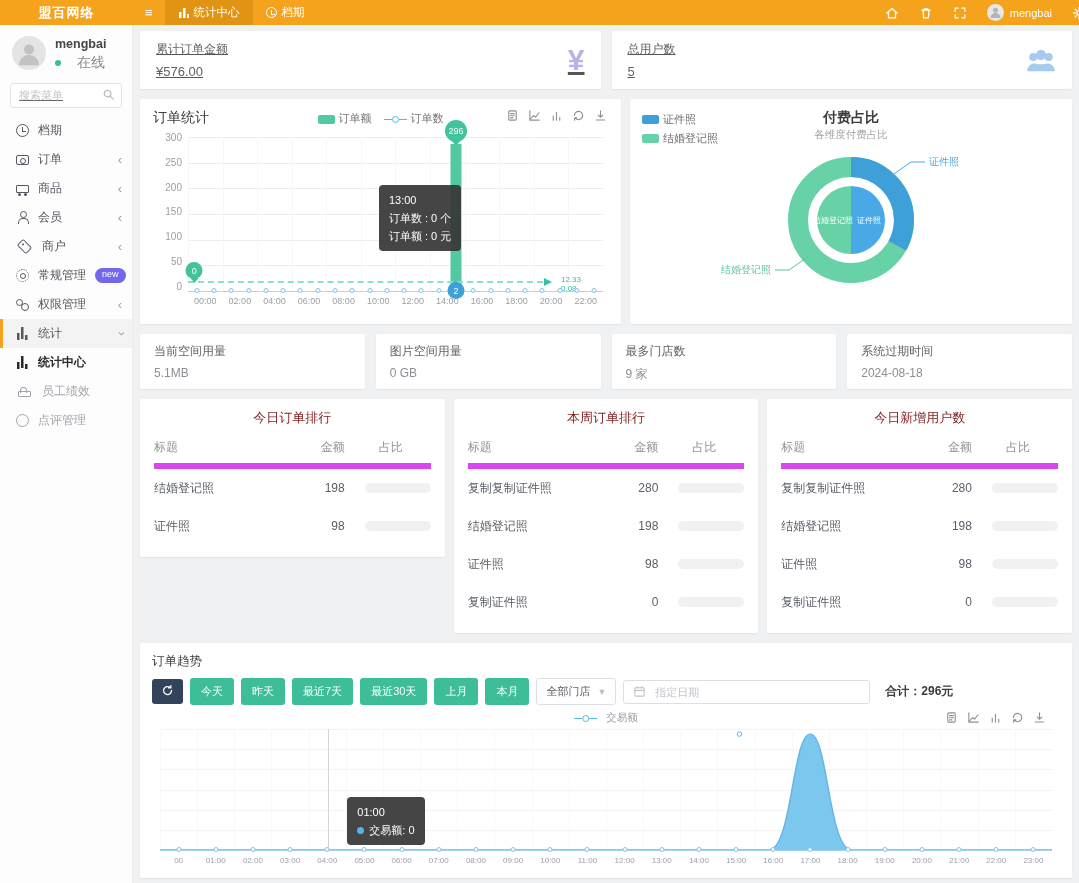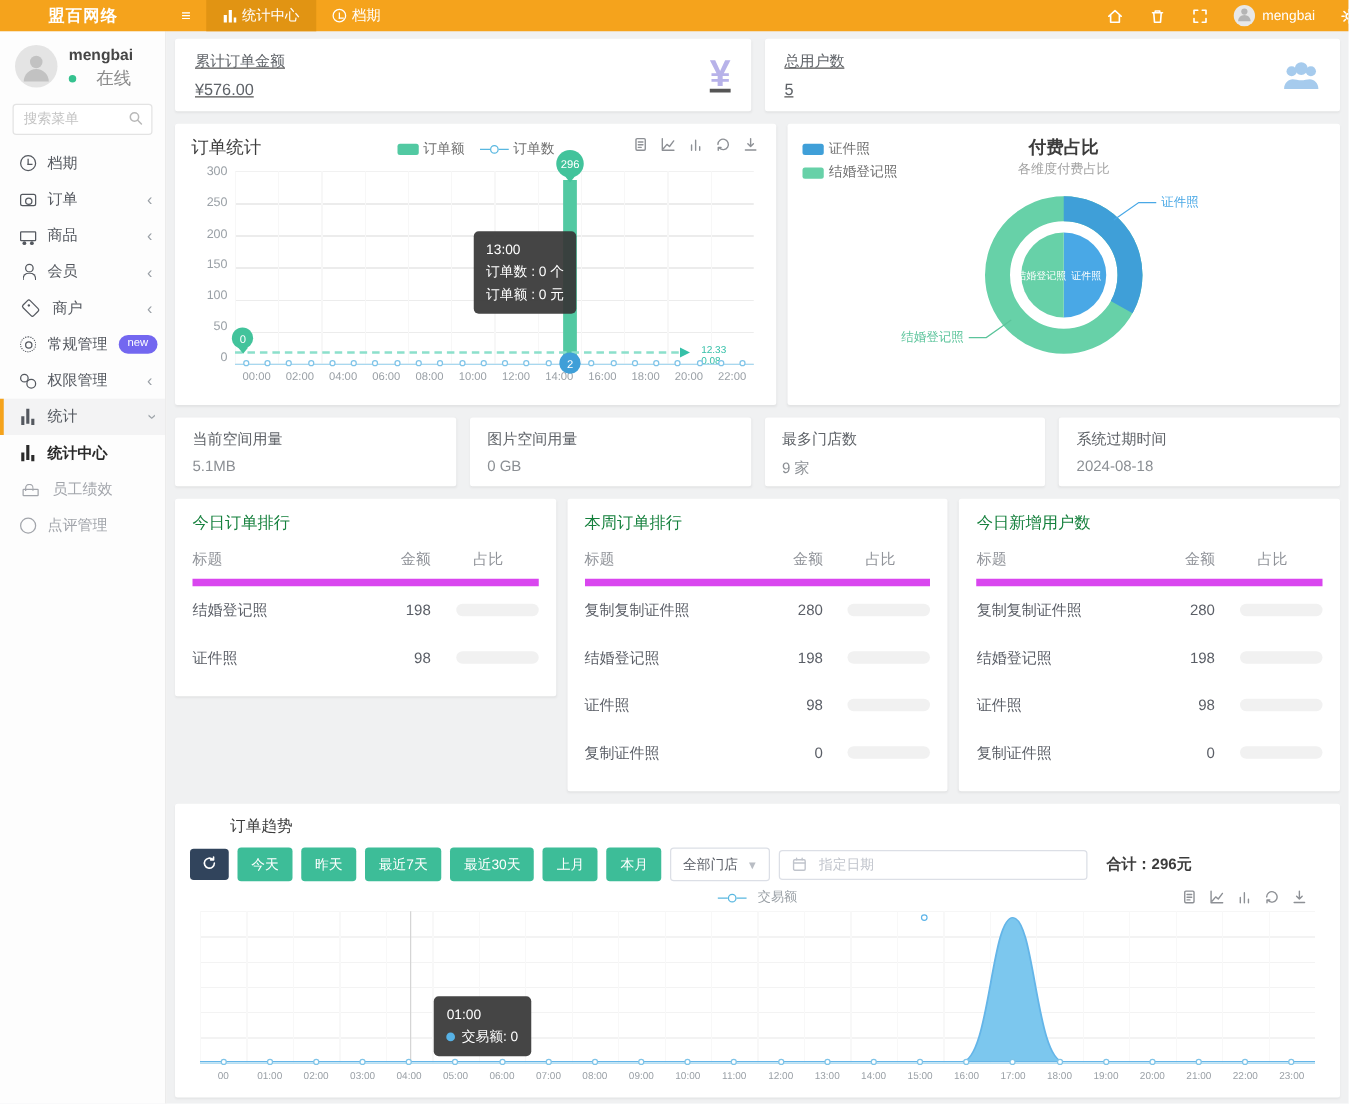--- a/index.html
+++ b/index.html
@@ -24,21 +24,21 @@
   
   .sidebar{position:absolute;top:25px;left:0;bottom:0;width:133px;background:#fdfdfd;border-right:1px solid #ececec;}
   .side-user{display:flex;gap:9px;padding:10px 10px 4px 12px;align-items:center;}
   .avatar{width:34px;height:34px;border-radius:50%;background:#e4e4e4;overflow:hidden;display:flex;align-items:flex-end;justify-content:center;}
   .avatar svg{width:26px;height:26px;}
   .avatar .fillic{color:#c2c2c2;}
   .uname{font-size:12.5px;font-weight:bold;color:#464646;line-height:1.5;}
   .ustatus{font-size:14px;color:#8b8b8b;display:flex;align-items:center;gap:16px;}
   .dot-online{width:6px;height:6px;border-radius:50%;background:#35c28f;display:inline-block;}
   .side-search{margin:7px 10px 4px;position:relative;}
-  .side-search input{width:100%;height:25px;border:1px solid #e3e3e3;border-radius:3px;font-size:11px;padding:0 24px 0 8px;color:#666;outline:none;background:#fff;font-family:inherit;}
+  .side-search input{width:100%;height:25px;border:1px solid #e3e3e3;border-radius:3px;font-size:11px;padding:0 24px 0 8px;color:#666;outline:none;background:#fff;font-family:inherit;text-decoration:underline;}
   .side-search input::placeholder{color:#c3c3c3;}
   .search-ic{position:absolute;right:7px;top:5px;width:13px;height:13px;}
   .search-ic svg{width:13px;height:13px;stroke:#b9b9b9;fill:none;stroke-width:1.3;stroke-linecap:round;}
   .menu{margin-top:8px;}
   .menu-item{display:flex;align-items:center;gap:9px;height:29px;padding:0 10px 0 16px;font-size:12px;color:#54585f;cursor:pointer;position:relative;}
   .menu-item.parent-open{background:#f3f3f4;border-left:3px solid #f5a31c;padding-left:13px;}
   .menu-item.current{font-weight:bold;color:#2a2a2a;}
   .menu-item.muted{color:#a2a5ab;}
   .menu-item .mlabel{white-space:nowrap;}
   .chev{margin-left:auto;color:#9aa0a6;font-size:13px;line-height:1;}
@@ -127,31 +127,31 @@
   .pie-sub{position:absolute;left:0;right:0;top:29px;text-align:center;font-size:10.5px;color:#a3a3a3;}
   .pie-svg{position:absolute;left:50%;top:24px;transform:translateX(-50%);}
 
   .row3{display:flex;gap:11px;height:55px;flex:0 0 auto;}
   .icard{flex:1;padding:9px 14px;}
   .icard .ilabel{font-size:12px;color:#5f6368;margin-bottom:6px;}
   .icard .ivalue{font-size:12px;color:#8b8f94;}
 
   .row4{display:flex;gap:9px;align-items:flex-start;flex:0 0 auto;}
   .tcard{width:calc((100% - 18px)/3);padding:10px 14px 12px;}
-  .tcard .ttitle{font-size:13px;color:#15803d;margin-bottom:8px;}
+  .tcard .ttitle{font-size:13px;color:#7f1d1d;margin-bottom:8px;text-align:center;}
   .trow{display:grid;grid-template-columns:1fr 52px 80px;align-items:center;}
   .thead{font-size:12px;color:#909399;padding:4px 0 7px;border-bottom:6px solid #d946ef;}
   .tdata{font-size:12px;color:#5a5e66;padding:10.5px 0;}
   .t-amt{text-align:right;padding-right:6px;}
   .t-bar{display:flex;justify-content:flex-end;}
   .track{width:66px;height:10px;background:#f1f1f1;border-radius:5px;overflow:hidden;}
   .fill{height:100%;background:#3fc9a0;border-radius:5px;}
 
   .row5{flex:1;display:flex;flex-direction:column;padding:10px 12px 6px;position:relative;}
-  .tr-title{font-size:12.5px;color:#3c3c3c;margin-bottom:8px;margin-left:32px;}
+  .tr-title{font-size:12.5px;color:#3c3c3c;margin-bottom:8px;}
   .controls{display:flex;align-items:center;gap:7px;flex:0 0 auto;}
   .btn-refresh{width:31px;height:25px;background:#31445c;border:none;border-radius:3px;color:#fff;display:flex;align-items:center;justify-content:center;cursor:pointer;}
   .btn-refresh svg{width:13px;height:13px;stroke:#fff;fill:none;stroke-width:1.4;stroke-linecap:round;stroke-linejoin:round;}
   .btn-green{background:#3dbd98;color:#fff;border:none;border-radius:3px;font-size:11px;padding:6px 11px;cursor:pointer;font-family:inherit;white-space:nowrap;}
   .sel{display:flex;align-items:center;gap:7px;background:#fff;border:1px solid #dcdfe6;border-radius:3px;padding:5px 9px;font-size:11px;color:#5a5e66;cursor:pointer;}
   .sel .caret{color:#b9bdc4;font-size:9px;}
   .datebox{display:flex;align-items:center;gap:7px;background:#fff;border:1px solid #dcdfe6;border-radius:3px;padding:4px 9px;width:247px;}
   .datebox svg{width:13px;height:13px;stroke:#c0c4cc;fill:none;stroke-width:1.2;stroke-linecap:round;}
   .datebox input{border:none;outline:none;flex:1;font-size:11px;color:#5a5e66;font-family:inherit;background:transparent;}
   .datebox input::placeholder{color:#c0c4cc;}

